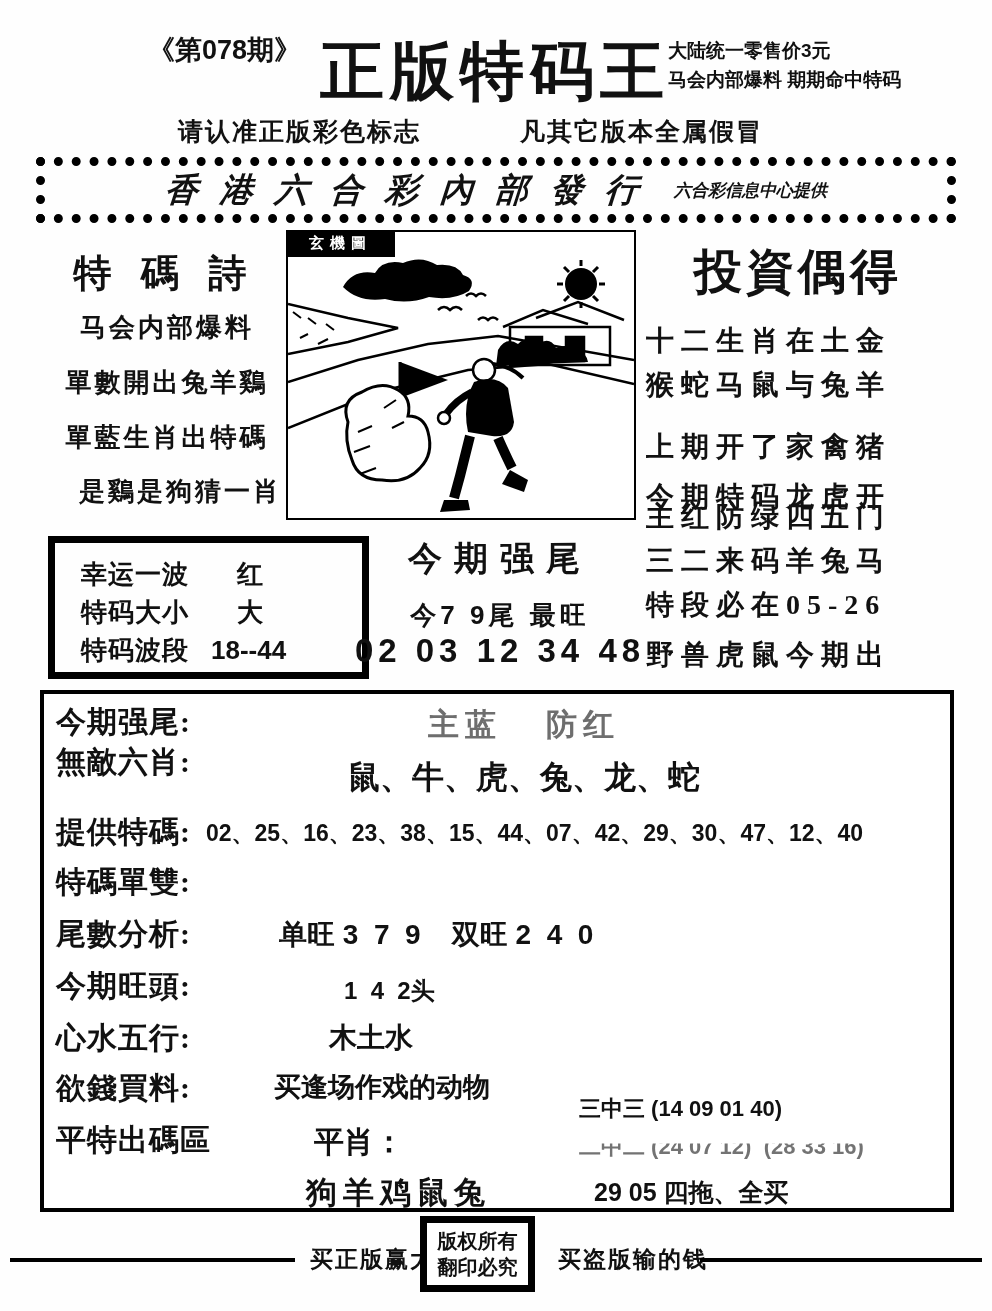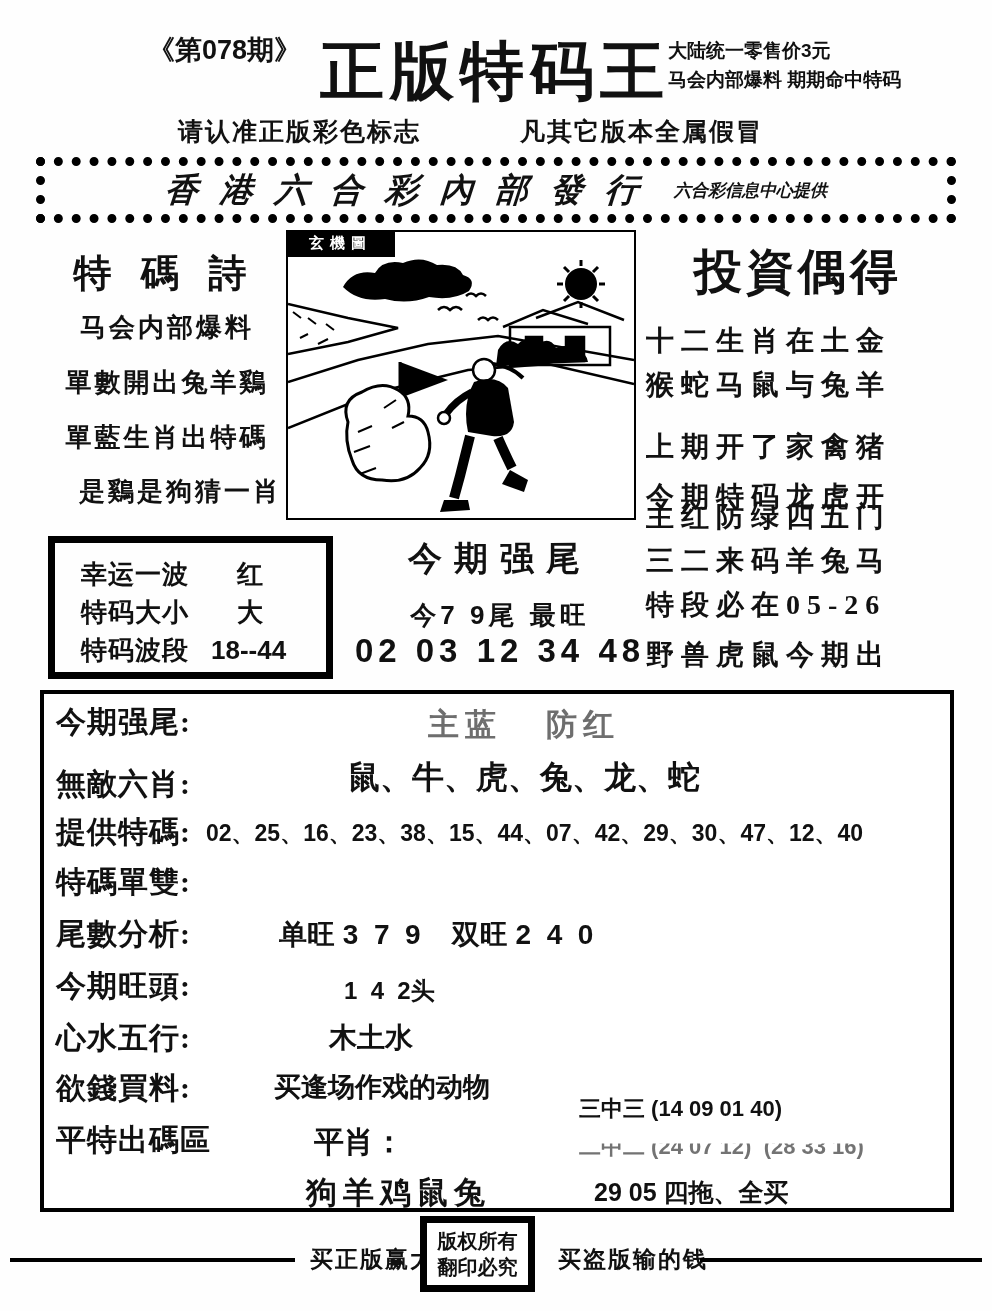--- a/index.html
+++ b/index.html
@@ -54,21 +54,21 @@
   
   .invest-title { left:648px; top:240px; width:300px; text-align:center;
     font-size:48px; font-weight:900; letter-spacing:4px;
     font-family:"Liberation Serif", serif; }
   .invest-line { left:646px; width:300px; text-align:justify; font-size:28px; font-weight:900;
     letter-spacing:7px; font-family:"Liberation Serif", serif; white-space:nowrap; }
   .il0{ top:322px; } .il1{ top:366px; } .il2{ top:428px; } .il3{ top:478px; }
   .il4{ top:498px; } .il5{ top:542px; } .il6{ top:586px; } .il7{ top:630px;margin-top:6px; }
 
   
-  .lucky-box { left:48px; top:536px; width:285px; height:143px;
+  .lucky-box { left:48px; top:536px; width:321px; height:143px;
     border:7px solid #000; padding:12px 16px 0 26px; }
   .lucky-row { display:flex; font-size:26px; font-weight:bold; line-height:38px; }
   .lucky-label { width:128px; letter-spacing:1px; }
   .lucky-value { margin-left:28px; }
   .lucky-row.third .lucky-value { margin-left:2px; }
 
   
   .st-title { left:370px; top:536px; width:260px; text-align:center;
     font-size:34px; font-weight:900; letter-spacing:12px;
     font-family:"Liberation Serif", serif; white-space:nowrap; }
@@ -90,21 +90,21 @@
   .v-wei    { left:235px; top:222px; font-size:28px; font-weight:bold; }
   .v-wang   { left:300px; top:272px; font-size:24px; font-weight:bold;margin-top:9px; }
   .v-wux    { left:285px; top:325px; font-size:28px; font-weight:bold; }
   .v-yuq    { left:230px; top:375px; font-size:27px; font-weight:bold; }
   .v-szs    { left:535px; top:400px; font-size:22px; font-weight:bold; }
   .v-eze    { left:535px; top:438px; font-size:22px; font-weight:bold; color:#737373;
               clip-path: inset(38% 0 0 0); }
   .v-pxlab  { left:270px; top:428px; font-size:30px; font-weight:900; font-family:"Liberation Serif", serif;}
   .v-pxani  { left:262px; top:478px; font-size:31px; font-weight:900; letter-spacing:6px; font-family:"Liberation Serif", serif;}
   .v-ptnum  { left:550px; top:482px; font-size:25px; font-weight:bold; }
-  .l-bose{ left:12px; top:8px; }   .l-liu{ left:12px; top:70px; }
+  .l-bose{ left:12px; top:8px; }   .l-liu{ left:12px; top:48px; }
   .l-tema{ left:12px; top:118px; } .l-dan{ left:12px; top:168px; }
   .l-wei{ left:12px; top:220px; }  .l-wang{ left:12px; top:272px; }
   .l-wux{ left:12px; top:324px; }  .l-yuq{ left:12px; top:374px; }
   .l-pt { left:12px; top:426px; }
 
   
   .footer-line { position:absolute; top:1258px; height:4px; background:#000; }
   .fl-left { left:10px; width:285px; }
   .fl-right { left:700px; width:282px; }
   .f-left-text { left:310px; top:1244px; font-size:23px; font-weight:bold; letter-spacing:2px; }

